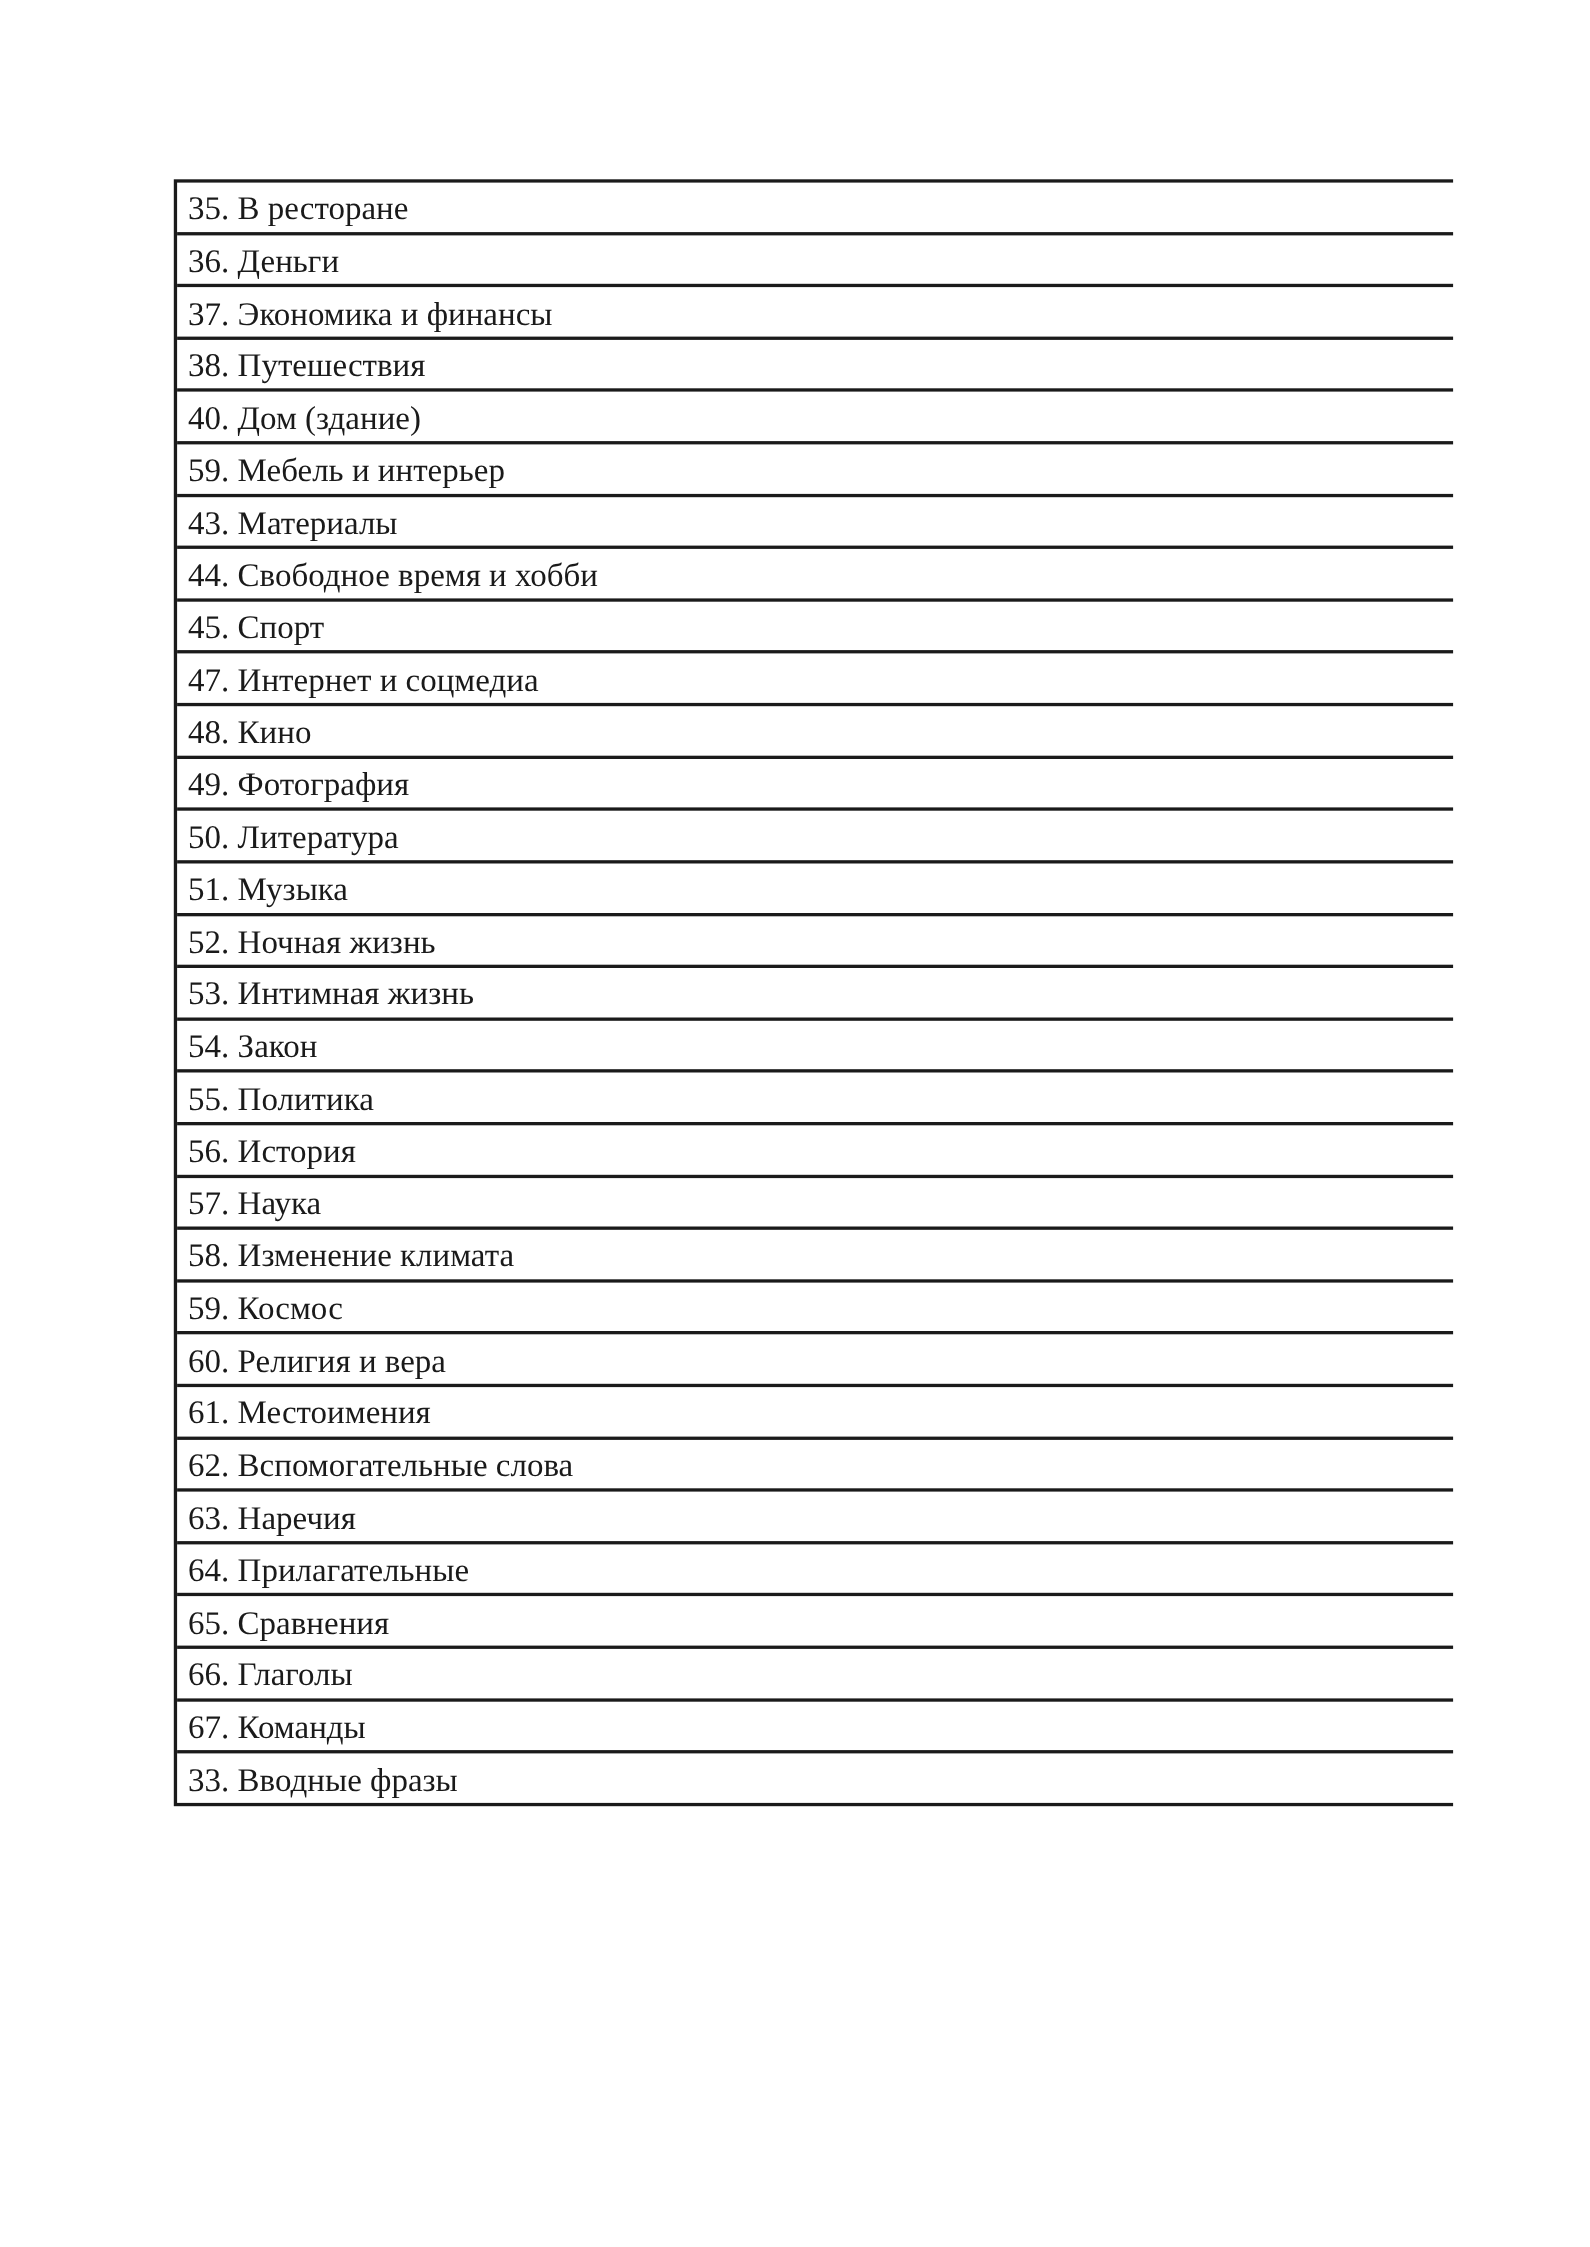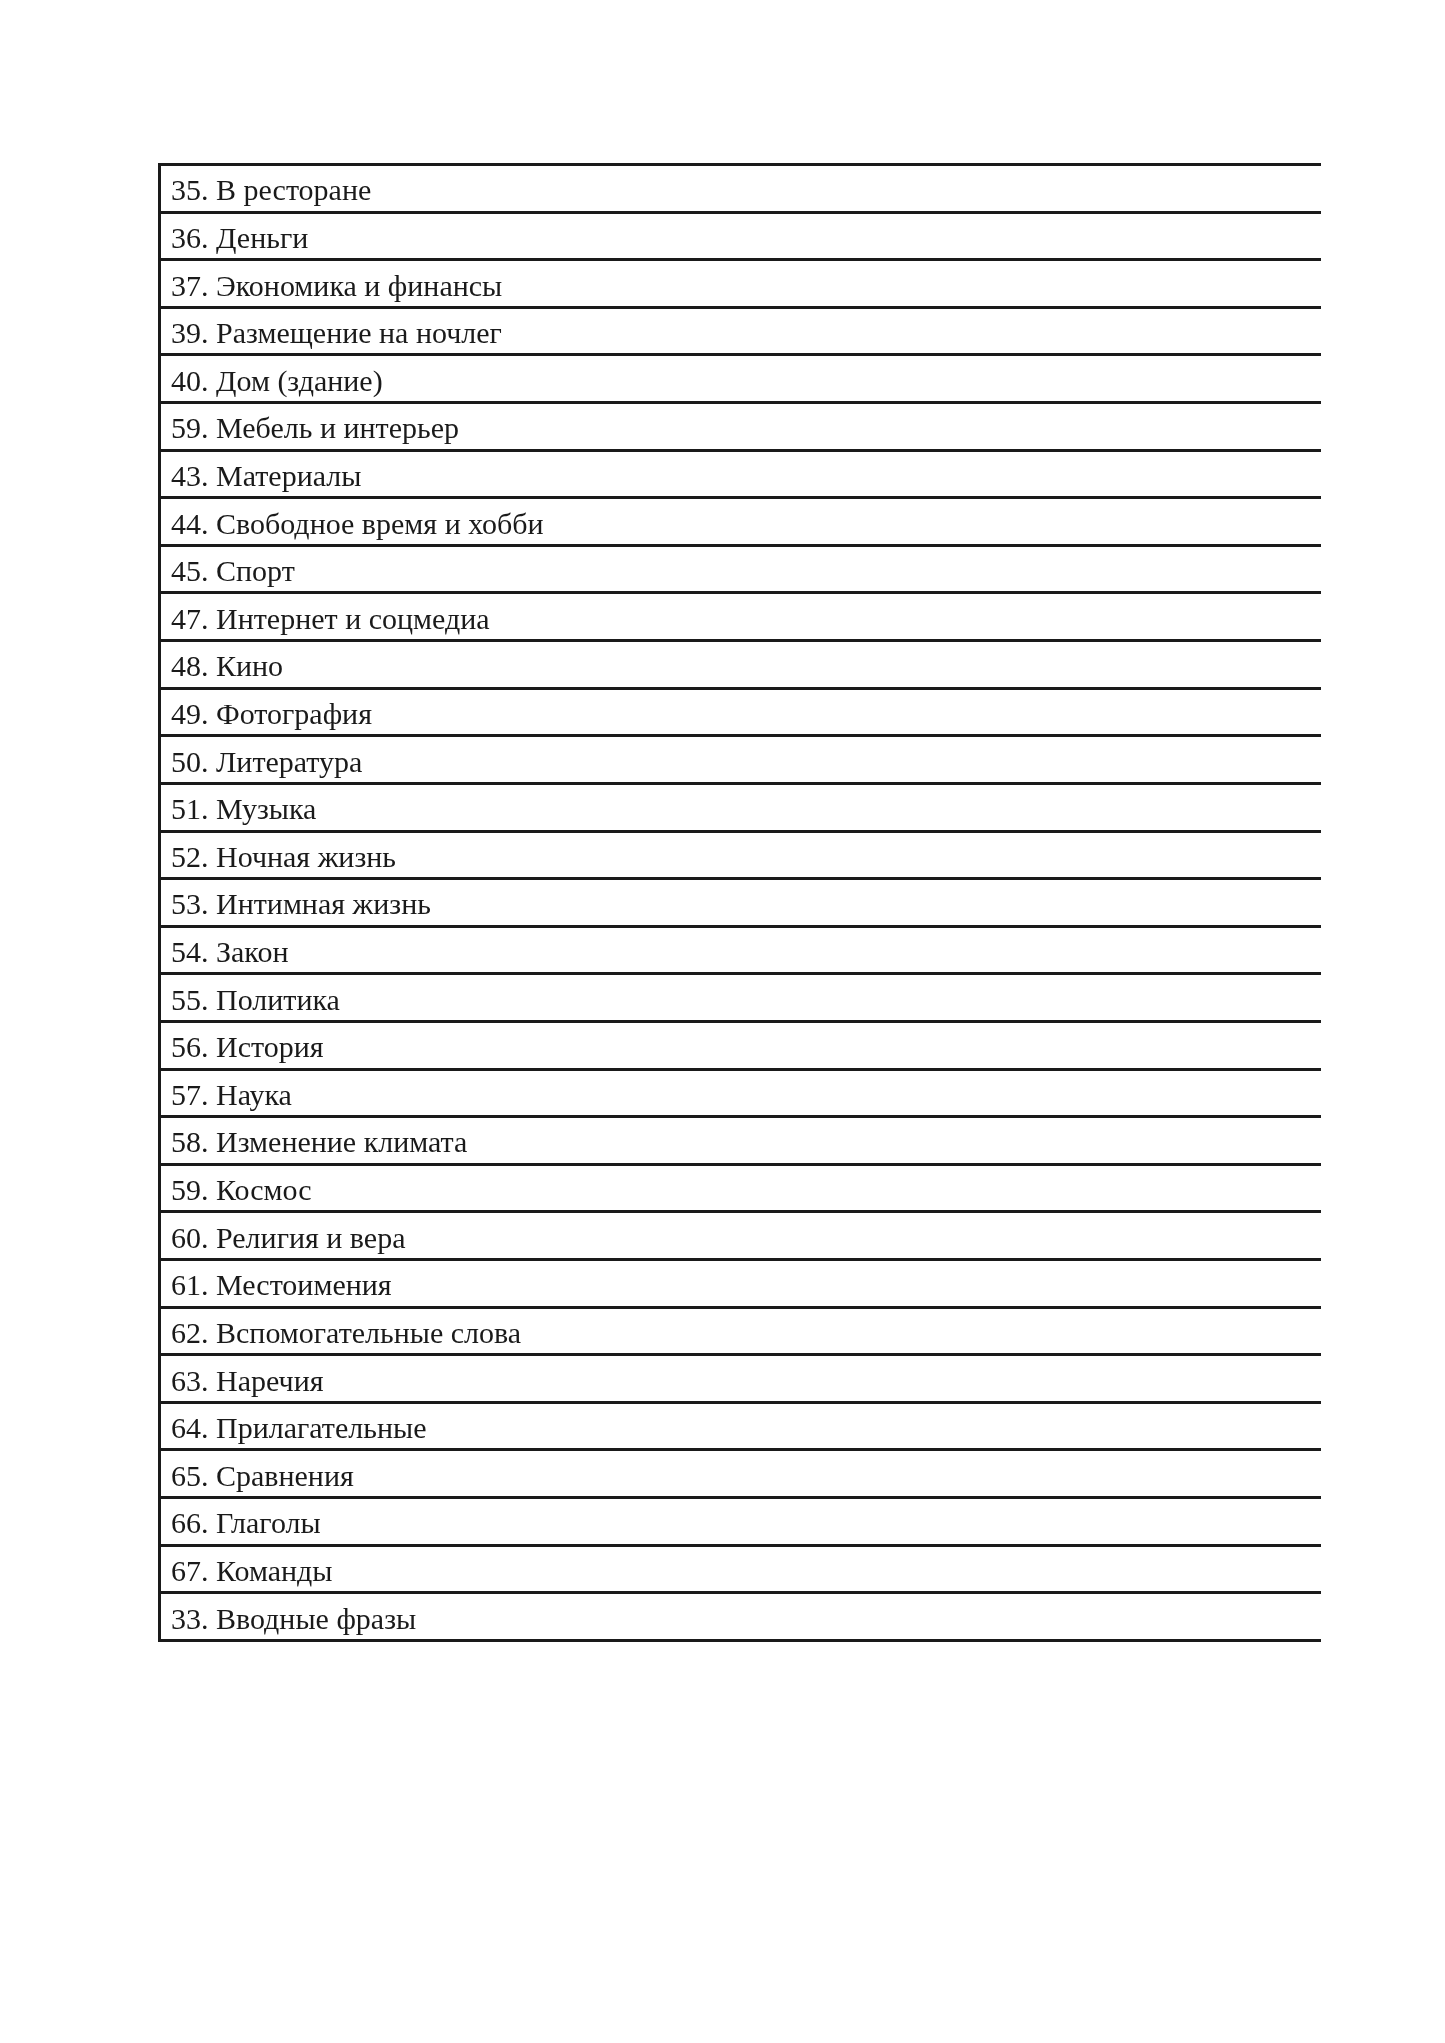--- a/index.html
+++ b/index.html
@@ -45,21 +45,21 @@
   }
 </style>
 </head>
 <body>
 
 <div class="page">
   <div class="toc">
     <div class="toc-row">35. В ресторане</div>
     <div class="toc-row">36. Деньги</div>
     <div class="toc-row">37. Экономика и финансы</div>
-    <div class="toc-row">39. Размещение на ночлег</div>
+    <div class="toc-row">38. Путешествия</div>
     <div class="toc-row">40. Дом (здание)</div>
     <div class="toc-row">59. Мебель и интерьер</div>
     <div class="toc-row">43. Материалы</div>
     <div class="toc-row">44. Свободное время и хобби</div>
     <div class="toc-row">45. Спорт</div>
     <div class="toc-row">47. Интернет и соцмедиа</div>
     <div class="toc-row">48. Кино</div>
     <div class="toc-row">49. Фотография</div>
     <div class="toc-row">50. Литература</div>
     <div class="toc-row">51. Музыка</div>

